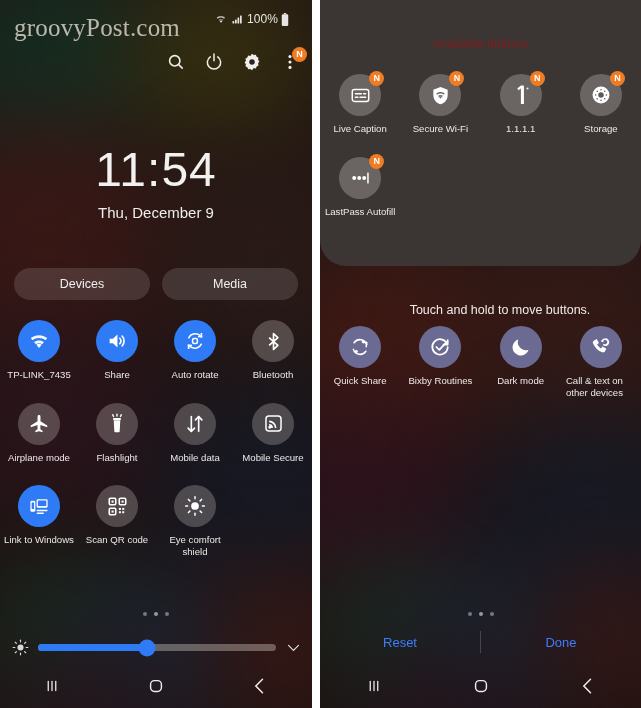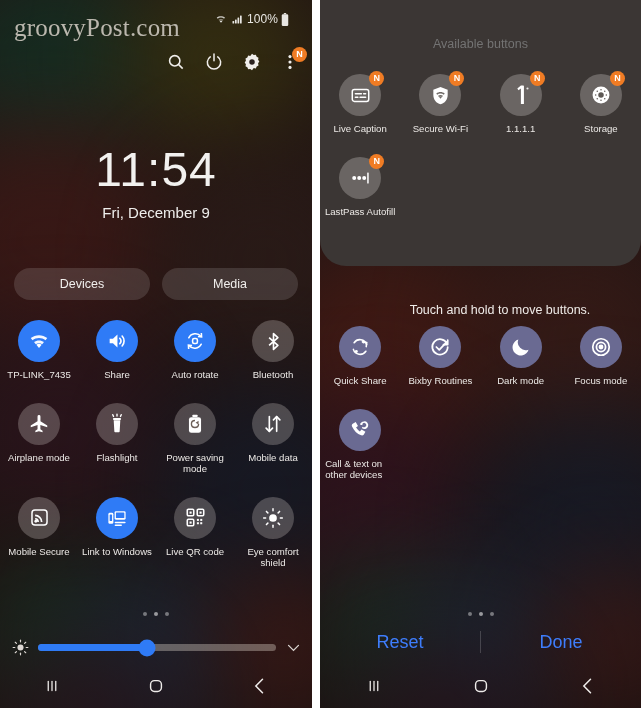--- a/index.html
+++ b/index.html
@@ -71,25 +71,25 @@
          transform:translate(-50%,-50%);cursor:pointer;}
 
   
   .navbar{position:absolute;left:0;right:0;bottom:0;height:44px;display:flex;align-items:center;
           justify-content:space-around;}
   .navbar .nb{width:40px;height:26px;display:flex;align-items:center;justify-content:center;cursor:pointer;}
 
   
   .sheet{position:absolute;top:0;left:0;right:0;height:266px;background:#3b3634;
          border-bottom-left-radius:26px;border-bottom-right-radius:26px;}
-  .sheet-title{position:absolute;top:37px;left:0;right:0;text-align:center;font-size:12.5px;color:#737373;}
+  .sheet-title{position:absolute;top:37px;left:0;right:0;text-align:center;font-size:12.5px;color:#7f1d1d;}
   .hint{position:absolute;top:303px;left:0;right:0;text-align:center;font-size:12.5px;color:#efebe8;padding-left:39px;}
 
   .actions{position:absolute;left:0;right:0;bottom:46px;height:40px;display:flex;align-items:center;}
-  .actbtn{flex:1;text-align:center;font-size:18px;color:#3e7dfb;cursor:pointer;font-weight:400;}
+  .actbtn{flex:1;text-align:center;font-size:13px;color:#3e7dfb;cursor:pointer;font-weight:400;}
   .vdiv{width:1px;height:22px;background:rgba(255,255,255,.18);}
 
   svg{display:block;}
 </style>
 </head>
 <body>
 
 <div class="stage">
 
   <div class="panel left">
@@ -162,21 +162,21 @@
             <circle cx="12" cy="5.5" r="1.9"></circle>
               <circle cx="12" cy="12" r="1.9"></circle>
               <circle cx="12" cy="18.5" r="1.9"></circle>
           </svg>
           <span class="badge-n" style="right:-5px;top:-5px;">N</span>
         </span>
       </div>
 
       <div class="clock">
         <div class="time">11:54</div>
-        <div class="date">Fri, December 9</div>
+        <div class="date">Thu, December 9</div>
       </div>
 
       <div class="pills">
         <div class="pill">Devices</div>
         <div class="pill">Media</div>
       </div>
 
       <div class="grid" id="left-grid" style="top:320px;row-gap:22px;">
           <div class="tile">
             <div class="tcirc on">
@@ -232,31 +232,20 @@
                 <path d="M8.4 8h7.2l-.7 12.2a.9.9 0 0 1-.9.8h-4a.9.9 0 0 1-.9-.8z"></path>
                 <rect x="7.6" y="5.4" width="8.8" height="2.2" rx="1"></rect>
                 <g stroke="#ffffff" stroke-width="1.5" stroke-linecap="round">
                   <line x1="12" y1="1.2" x2="12" y2="3.4"></line>
                   <line x1="7.4" y1="1.9" x2="8.2" y2="3.8"></line>
                   <line x1="16.6" y1="1.9" x2="15.8" y2="3.8"></line>
                 </g>
               </svg>
             </div>
             <div class="tlab">Flashlight</div>
-          </div>
-          <div class="tile">
-            <div class="tcirc off">
-              <svg width="22" height="22" viewBox="0 0 24 24" fill="#ffffff">
-                <rect x="9" y="2" width="6" height="2.4" rx="1"></rect>
-                <rect x="5.4" y="4.6" width="13.2" height="17" rx="2.6"></rect>
-                <path d="M12 8.2c-2.2 0-3.9 1.7-3.9 3.8 0 2.1 1.7 3.8 3.9 3.8s3.9-1.7 3.9-3.8" fill="none" stroke="#6d5f58" stroke-width="1.5"></path>
-                <polygon points="15.9,8.4 15.9,12.6 12.6,10.6" fill="#6d5f58"></polygon>
-              </svg>
-            </div>
-            <div class="tlab">Power saving mode</div>
           </div>
           <div class="tile">
             <div class="tcirc off">
               <svg width="22" height="22" viewBox="0 0 24 24" fill="none" stroke="#ffffff" stroke-width="1.8" stroke-linecap="round" stroke-linejoin="round">
                 <line x1="8" y1="4" x2="8" y2="20"></line>
                 <polyline points="4.5,16.5 8,20 11.5,16.5"></polyline>
                 <line x1="16" y1="20" x2="16" y2="4"></line>
                 <polyline points="12.5,7.5 16,4 19.5,7.5"></polyline>
               </svg>
             </div>
@@ -294,21 +283,21 @@
                 <rect x="14" y="2.6" width="7.4" height="7.4" rx="1.3" fill="none" stroke="#ffffff" stroke-width="1.8"></rect>
                 <rect x="16.6" y="5.2" width="2.4" height="2.4"></rect>
                 <rect x="2.6" y="14" width="7.4" height="7.4" rx="1.3" fill="none" stroke="#ffffff" stroke-width="1.8"></rect>
                 <rect x="5.2" y="16.6" width="2.4" height="2.4"></rect>
                 <rect x="13.6" y="13.6" width="2.3" height="2.3"></rect>
                 <rect x="17.4" y="13.6" width="2.3" height="2.3"></rect>
                 <rect x="13.6" y="17.4" width="2.3" height="2.3"></rect>
                 <rect x="17.4" y="17.4" width="2.3" height="2.3"></rect>
               </svg>
             </div>
-            <div class="tlab">Live QR code</div>
+            <div class="tlab">Scan QR code</div>
           </div>
           <div class="tile">
             <div class="tcirc off">
               <svg width="22" height="22" viewBox="0 0 24 24" fill="#ffffff">
                 <circle cx="12" cy="12" r="4.2"></circle>
                 <g stroke="#ffffff" stroke-width="1.6" stroke-linecap="round">
                   <line x1="12" y1="1.8" x2="12" y2="4"></line>
                   <line x1="12" y1="20" x2="12" y2="22.2"></line>
                   <line x1="1.8" y1="12" x2="4" y2="12"></line>
                   <line x1="20" y1="12" x2="22.2" y2="12"></line>
@@ -497,30 +486,20 @@
           <div class="tile">
             <div class="tcirc grp2">
               <svg width="22" height="22" viewBox="0 0 24 24" fill="#ffffff">
                 <path d="M20.2 14.9A8.6 8.6 0 0 1 9.1 3.8 8.9 8.9 0 1 0 20.2 14.9z"></path>
               </svg>
             </div>
             <div class="tlab">Dark mode</div>
           </div>
           <div class="tile">
             <div class="tcirc grp2">
-              <svg width="22" height="22" viewBox="0 0 24 24" fill="none" stroke="#ffffff" stroke-width="1.9">
-                <circle cx="12" cy="12" r="9"></circle>
-                <circle cx="12" cy="12" r="5"></circle>
-                <circle cx="12" cy="12" r="1.7" fill="#ffffff"></circle>
-              </svg>
-            </div>
-            <div class="tlab">Focus mode</div>
-          </div>
-          <div class="tile">
-            <div class="tcirc grp2">
               <svg width="22" height="22" viewBox="0 0 24 24" fill="#ffffff">
                 <path d="M7.3 3.4L4.1 5.1c-1 .6-1.3 1.9-.8 3 1.9 4.4 5.6 8 10 9.7 1.1.4 2.3 0 2.9-1l1.7-3-4.2-2.4-1.9 2.1a14 14 0 0 1-4.1-4.1l2.1-1.9z"></path>
                 <path d="M16.3 2.6a4.2 4.2 0 0 0-4 3.9h1.8a2.4 2.4 0 1 1 .8 1.9l-.9 1.5a4.2 4.2 0 1 0 2.3-7.3z"></path>
                 <polygon points="12.1,5.2 14.6,4 14.6,6.9"></polygon>
               </svg>
             </div>
             <div class="tlab left">Call &amp; text on other devices</div>
           </div>
         </div>
 

